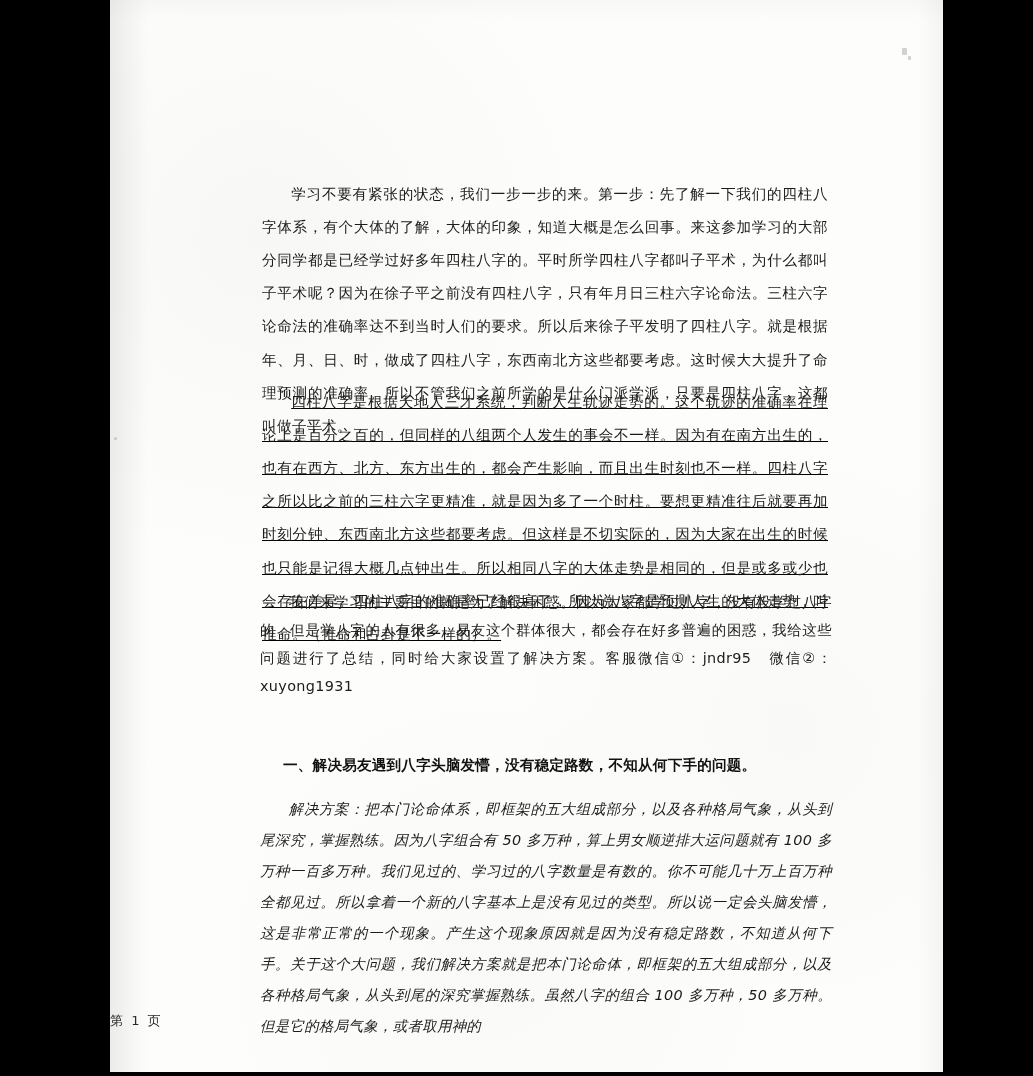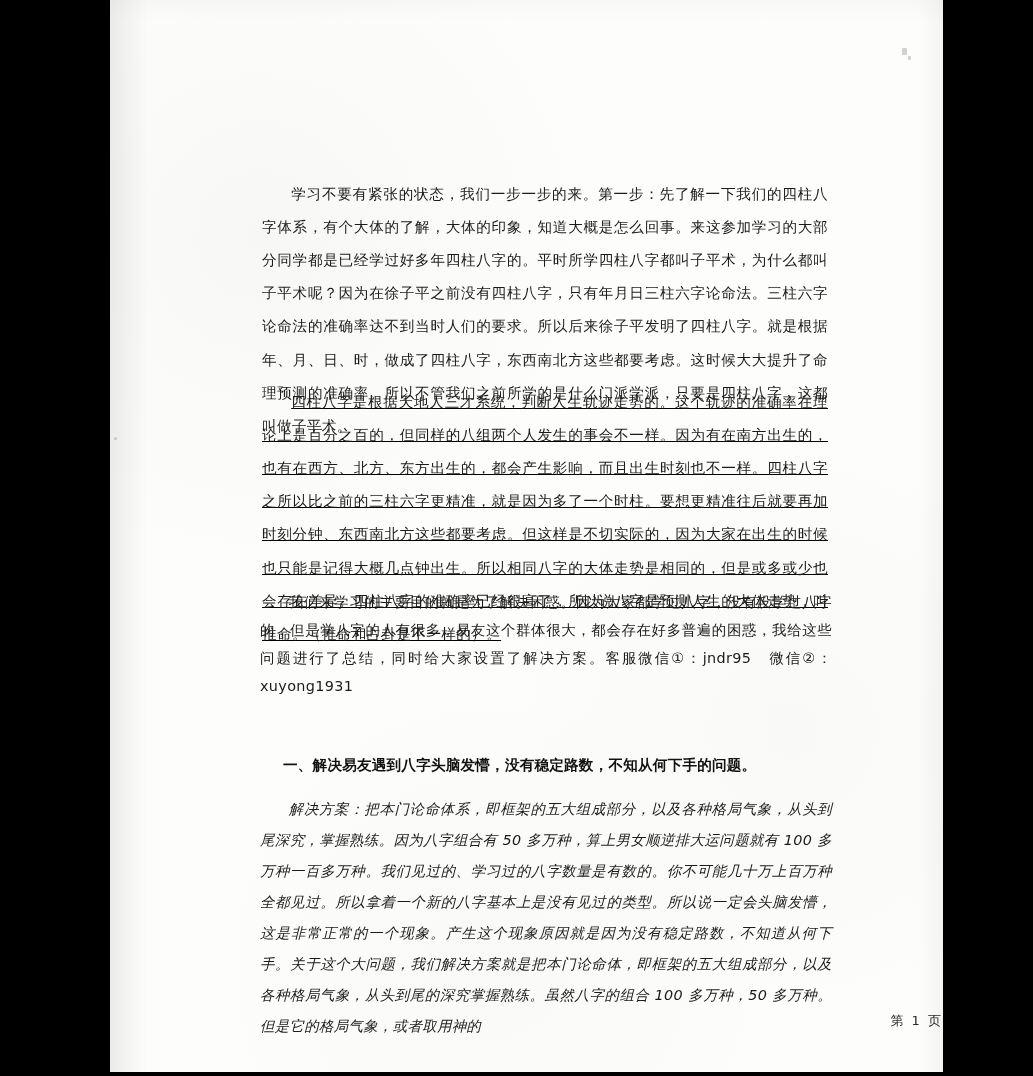--- a/index.html
+++ b/index.html
@@ -129,21 +129,21 @@
     color: #121212;
     letter-spacing: 0.2px;
     line-height: 26px;
   }
 
   .page-footer {
     position: absolute;
     left: 0;
     top: 1012px;
     width: 833px;
-    text-align: right;
+    text-align: left;
     font-family: "DejaVu Sans", sans-serif;
     font-size: 13px;
     color: #2a2a2a;
     letter-spacing: 2px;
   }
 
   
   .speck {
     position: absolute;
     background: rgba(110,110,110,0.30);

